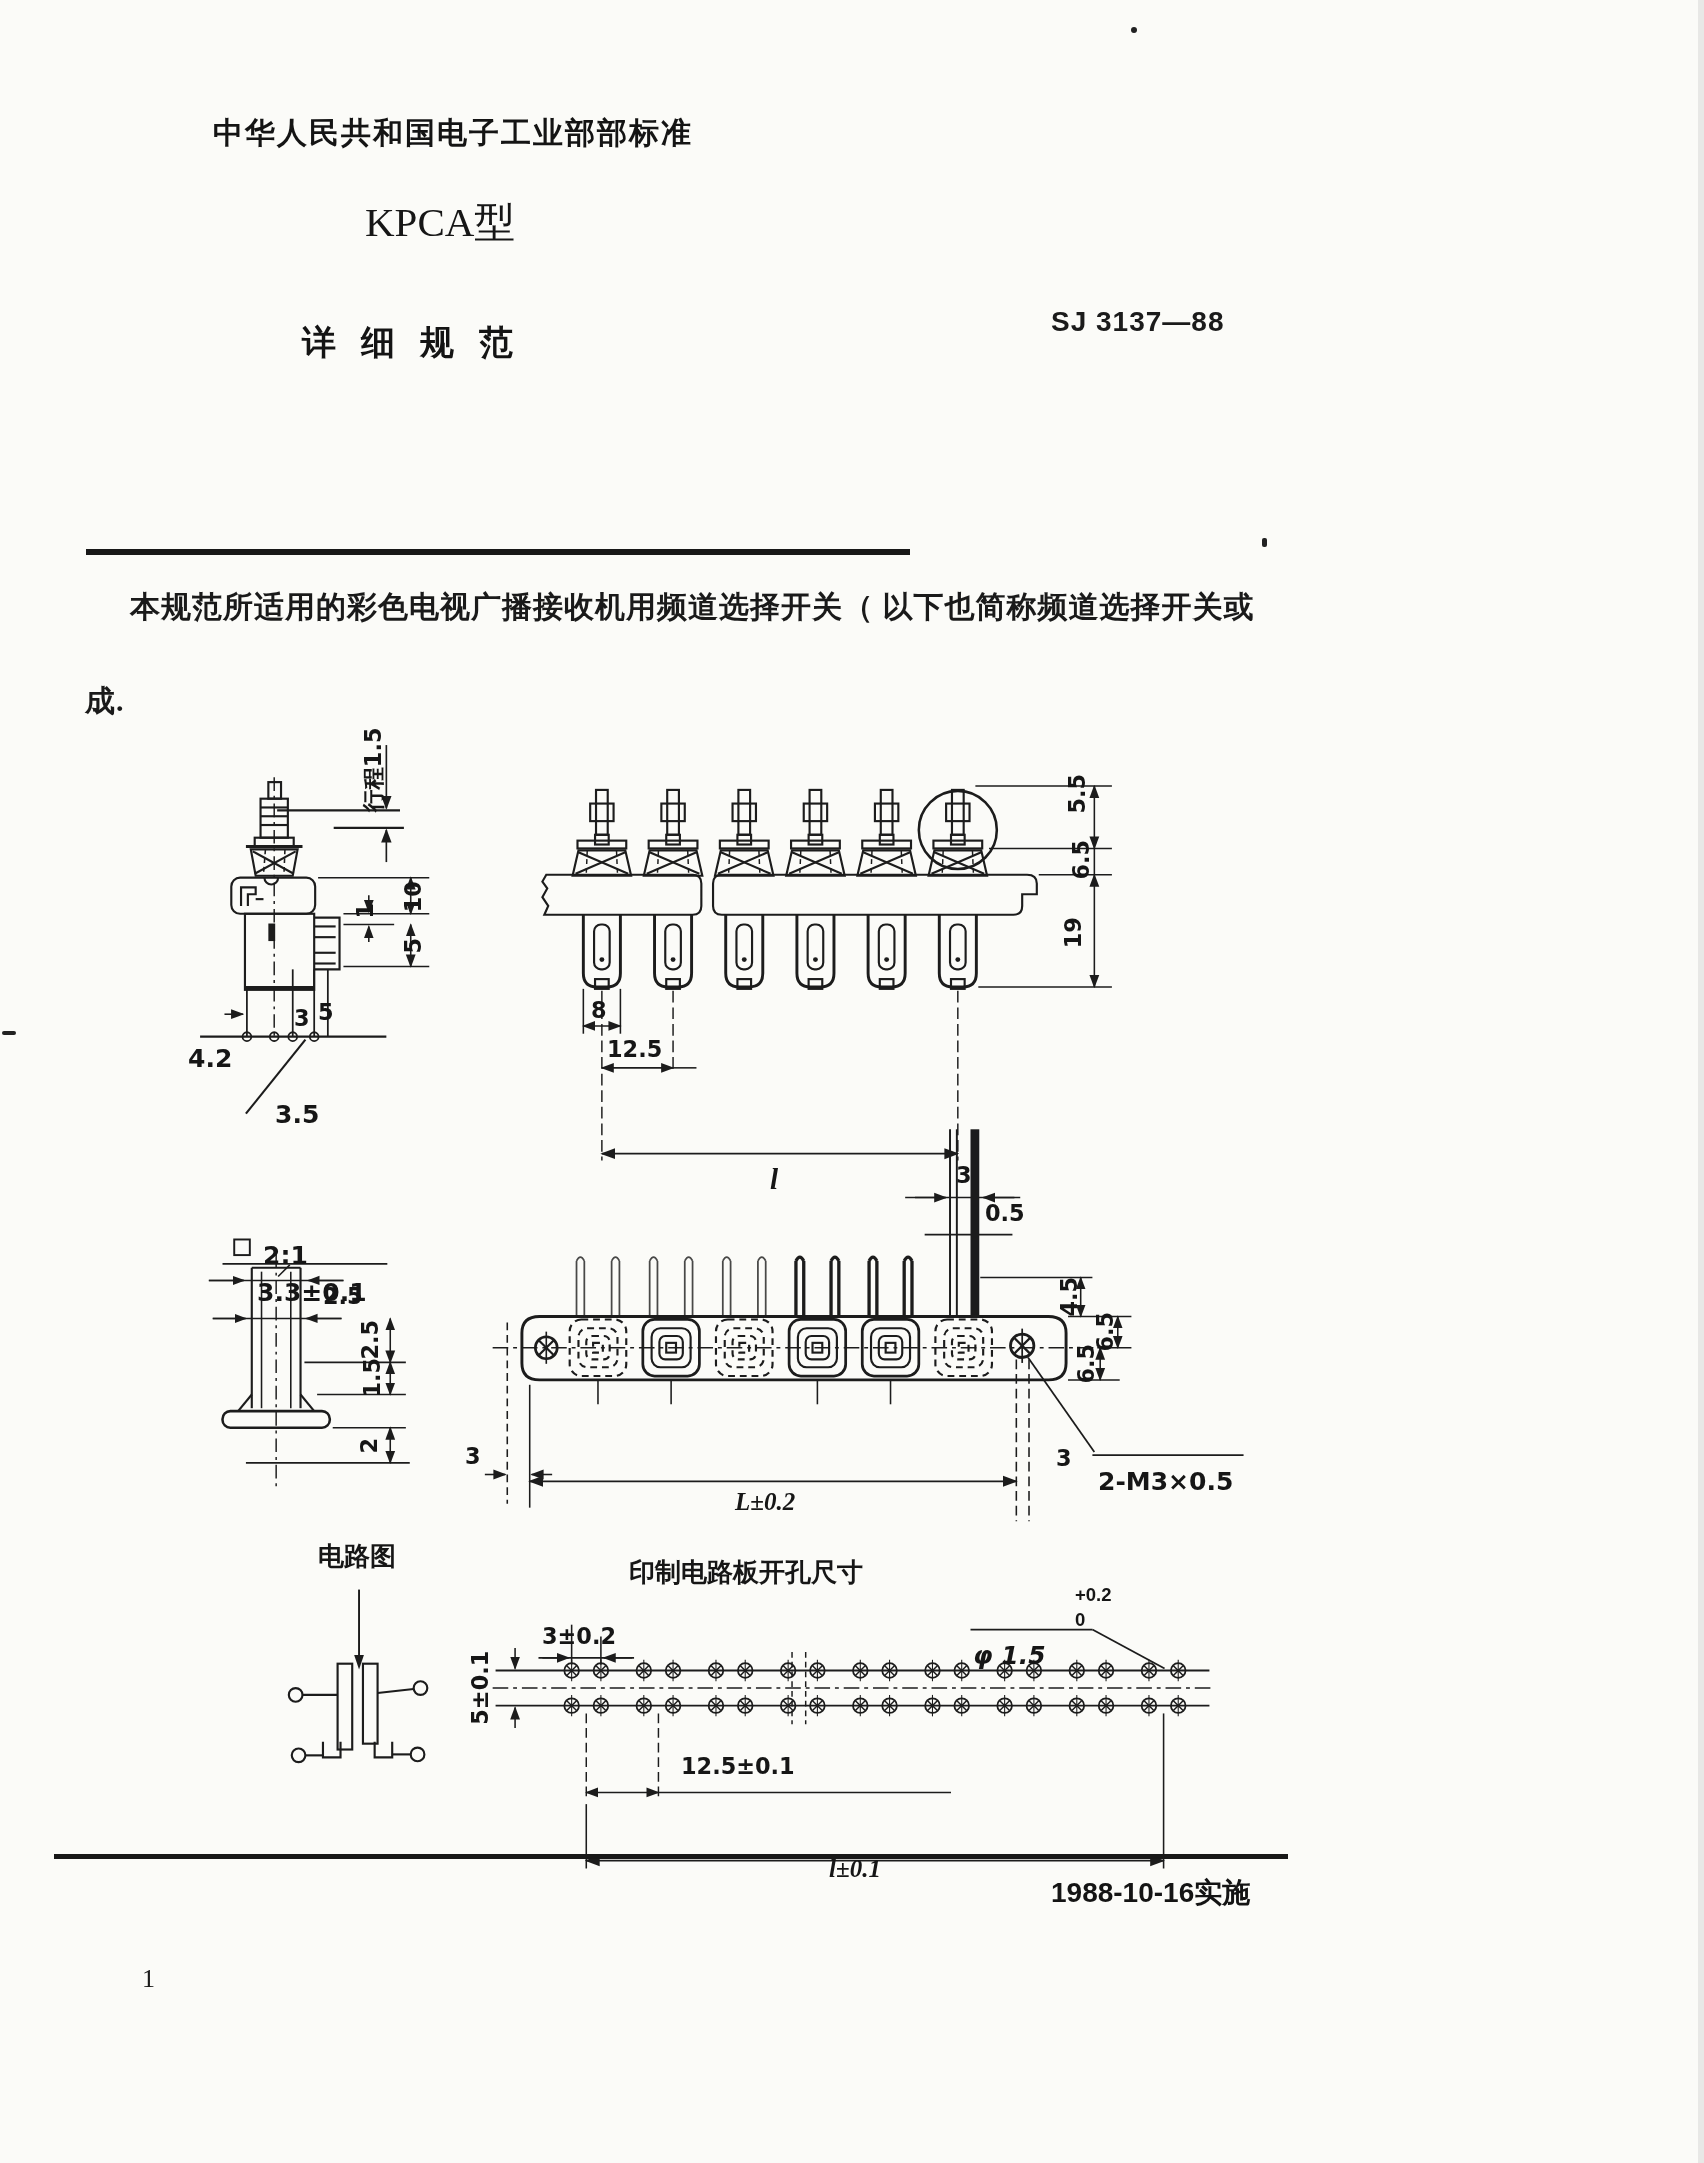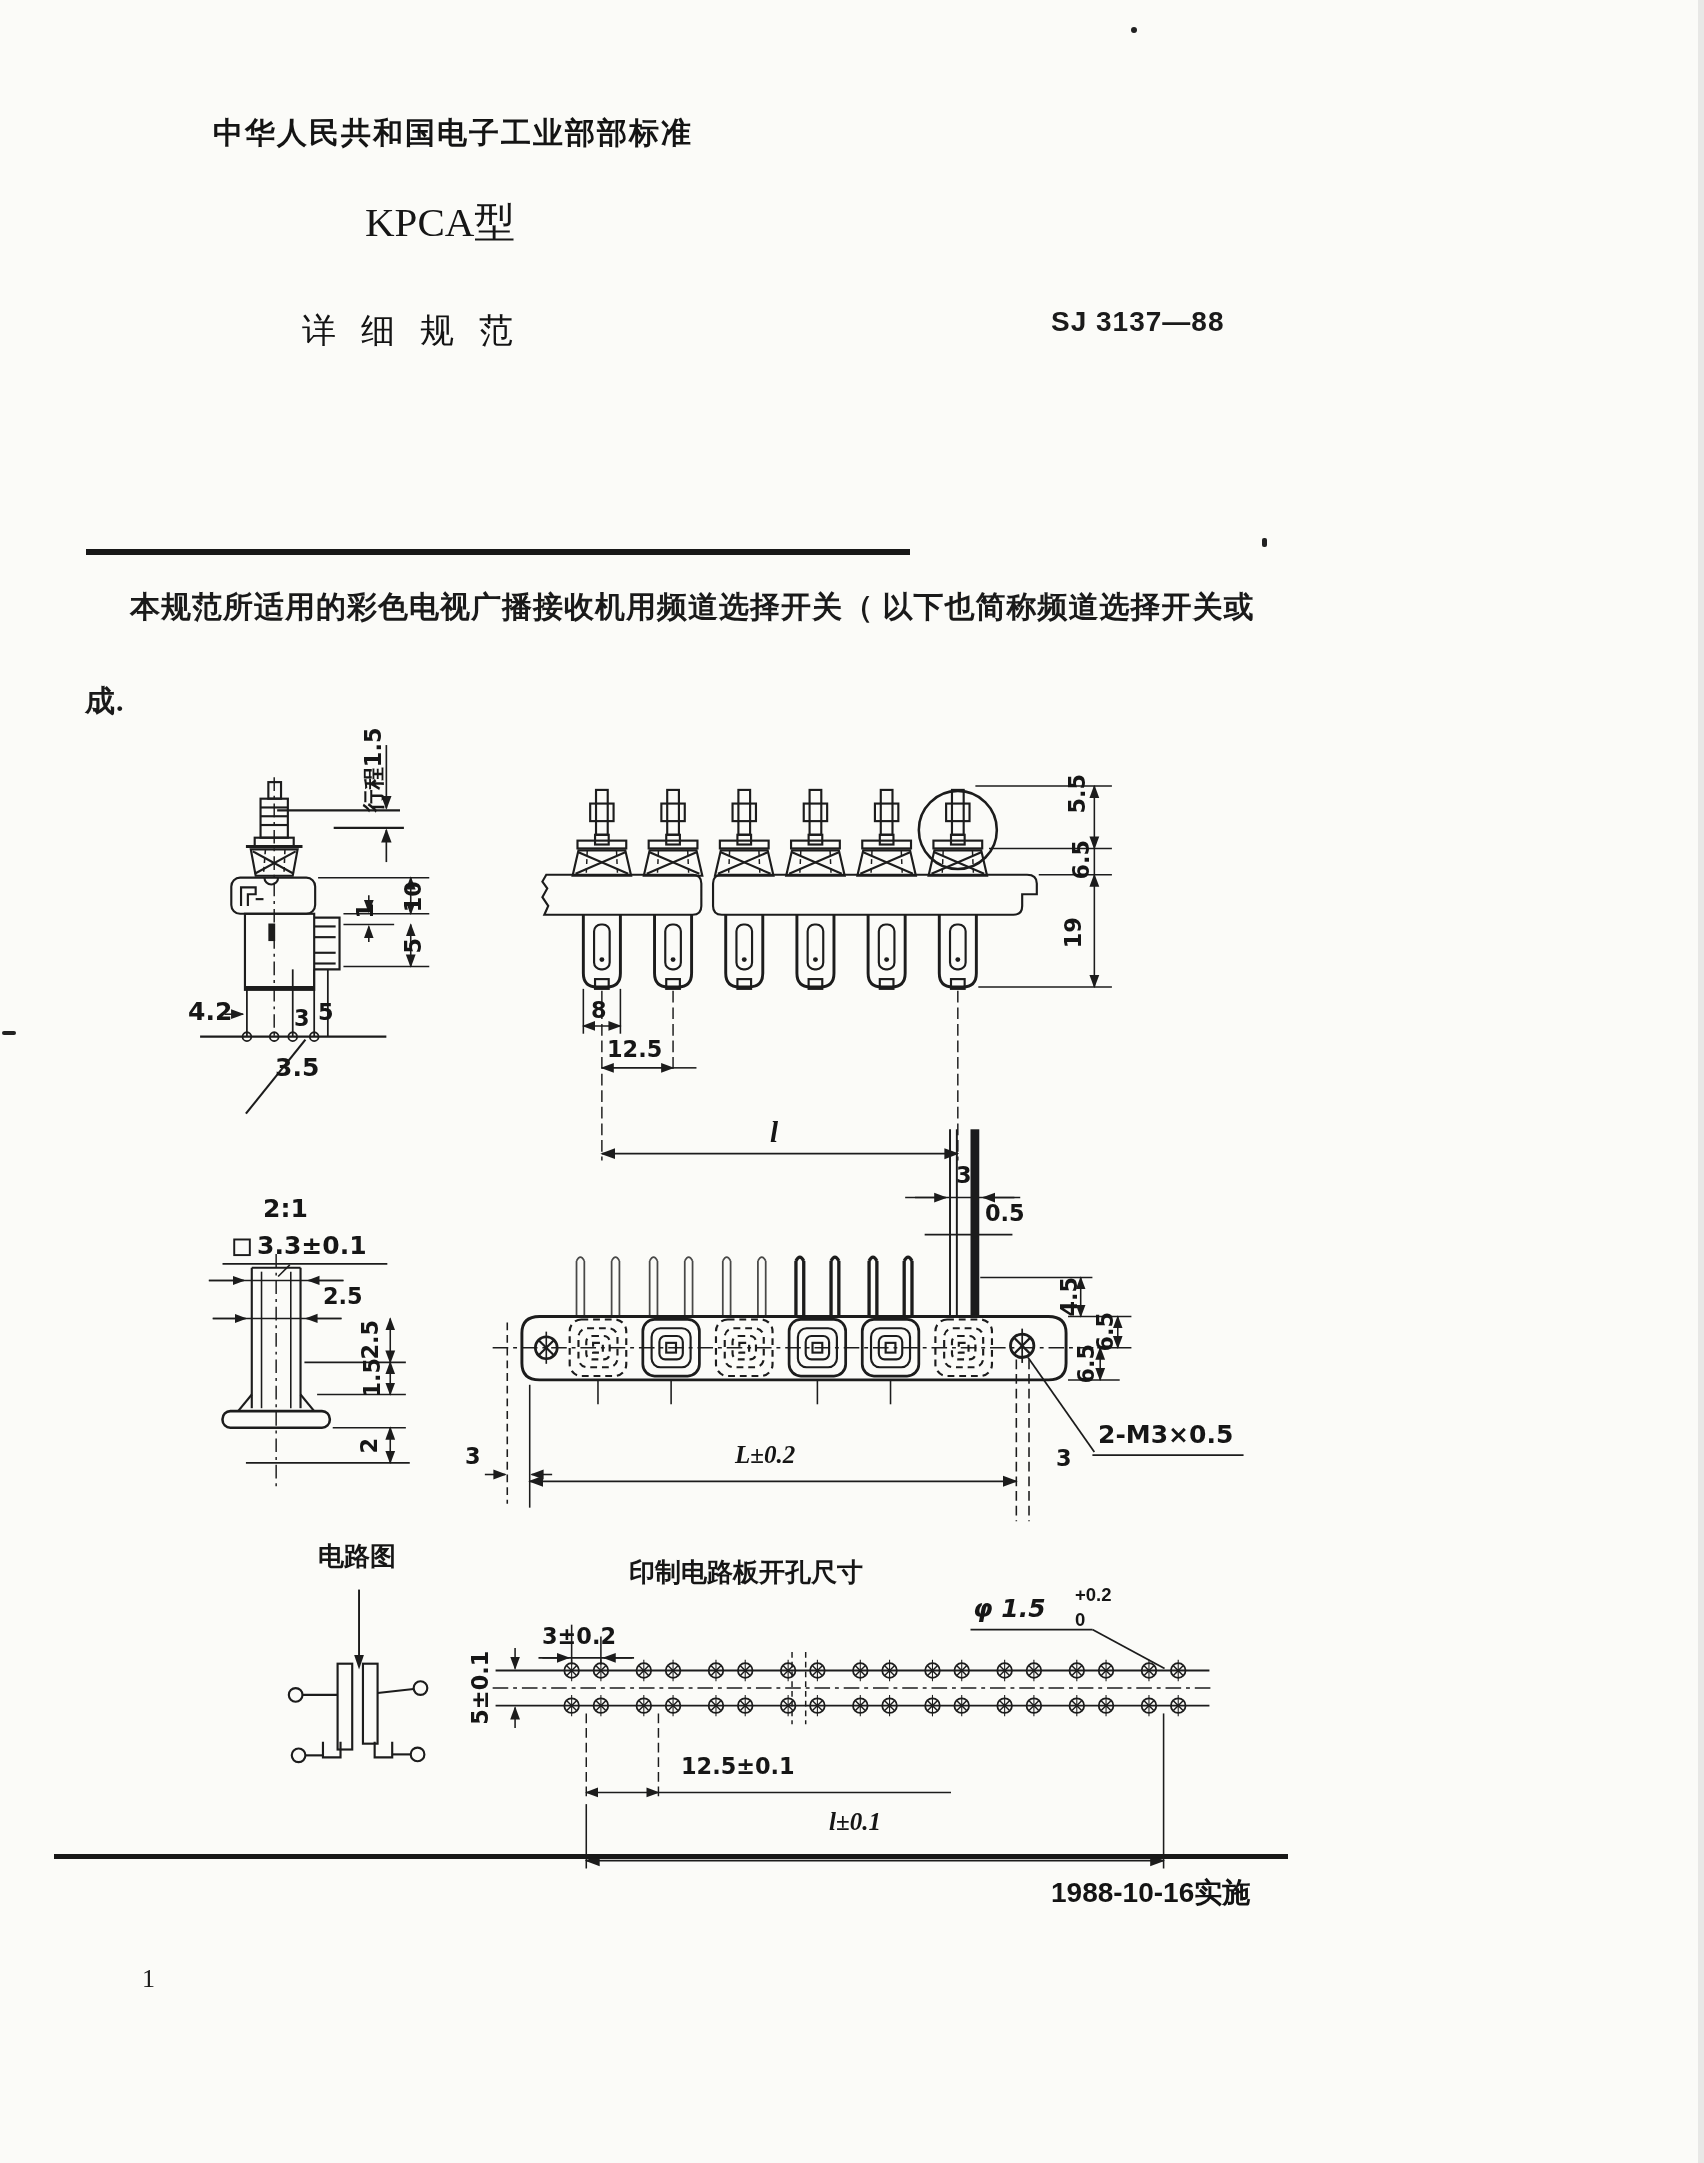--- a/index.html
+++ b/index.html
@@ -3,27 +3,27 @@
 <meta charset="utf-8">
 <style>
   html,body{margin:0;padding:0;background:#e8e8e6;}
   .page{position:relative;width:1698px;height:2163px;background:#fbfbf8;overflow:hidden;
         font-family:"Liberation Sans","DejaVu Sans",sans-serif;color:#1b1b1b;}
   .abs{position:absolute;white-space:nowrap;}
   .hdr{font-weight:bold;font-size:30px;letter-spacing:2px;color:#141414;}
   .model{font-family:"Liberation Serif","DejaVu Serif",serif;font-size:41px;color:#161616;}
   .stdno{font-weight:bold;font-size:28px;letter-spacing:1px;}
   .title2{font-weight:bold;font-size:33px;letter-spacing:2px;color:#141414;}
-  .subtitle{font-weight:normal;font-size:34px;letter-spacing:25px;color:#141414;}
+  .subtitle{font-weight:bold;font-size:34px;letter-spacing:25px;color:#141414;margin-top:12px;}
   .para{font-family:"Liberation Serif","DejaVu Serif",serif;font-weight:600;font-size:30px;
         letter-spacing:1px;color:#1a1a1a;}
   .rule{position:absolute;background:#181818;}
   .dim{position:absolute;font-weight:bold;font-size:22.4px;color:#161616;white-space:nowrap;
        font-family:"DejaVu Sans",sans-serif;}
-  .dim.big{font-size:25px;}
+  .dim.big{font-size:25px;margin-top:47px;}
   .rot{width:78px;height:23.4px;display:flex;align-items:center;justify-content:center;
        transform:rotate(-90deg);}
   .rot.w110{width:107px;}
   .figlabel{position:absolute;font-weight:bold;font-size:26px;color:#161616;white-space:nowrap;}
   .ital{font-family:"Liberation Serif","DejaVu Serif",serif;font-style:italic;font-weight:bold;}
   .ftr{font-weight:bold;font-size:28px;color:#141414;}
   .pagenum{font-family:"Liberation Serif","DejaVu Serif",serif;font-size:26px;}
   .tol{position:absolute;font-weight:bold;font-size:18.5px;color:#161616;}
   .speck{position:absolute;background:#222;border-radius:50%;}
   svg{position:absolute;left:0;top:0;pointer-events:none;}

